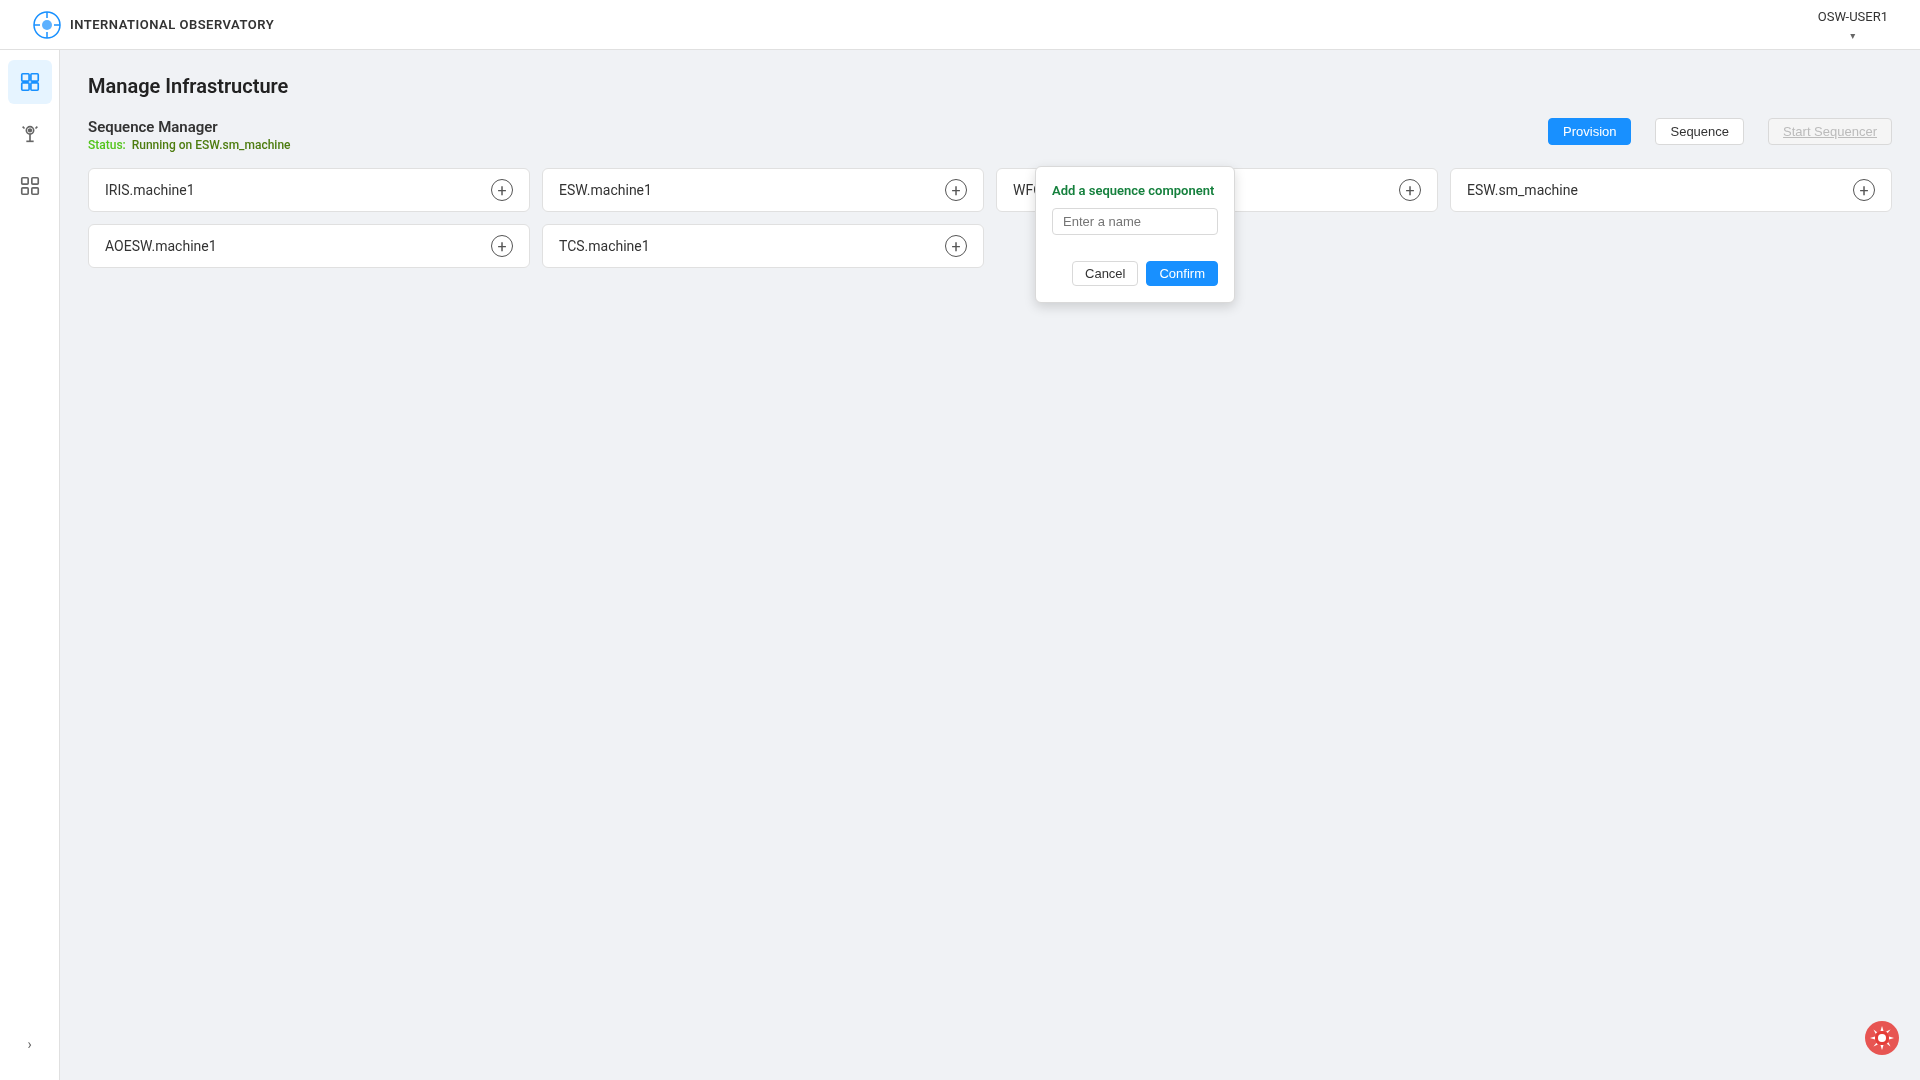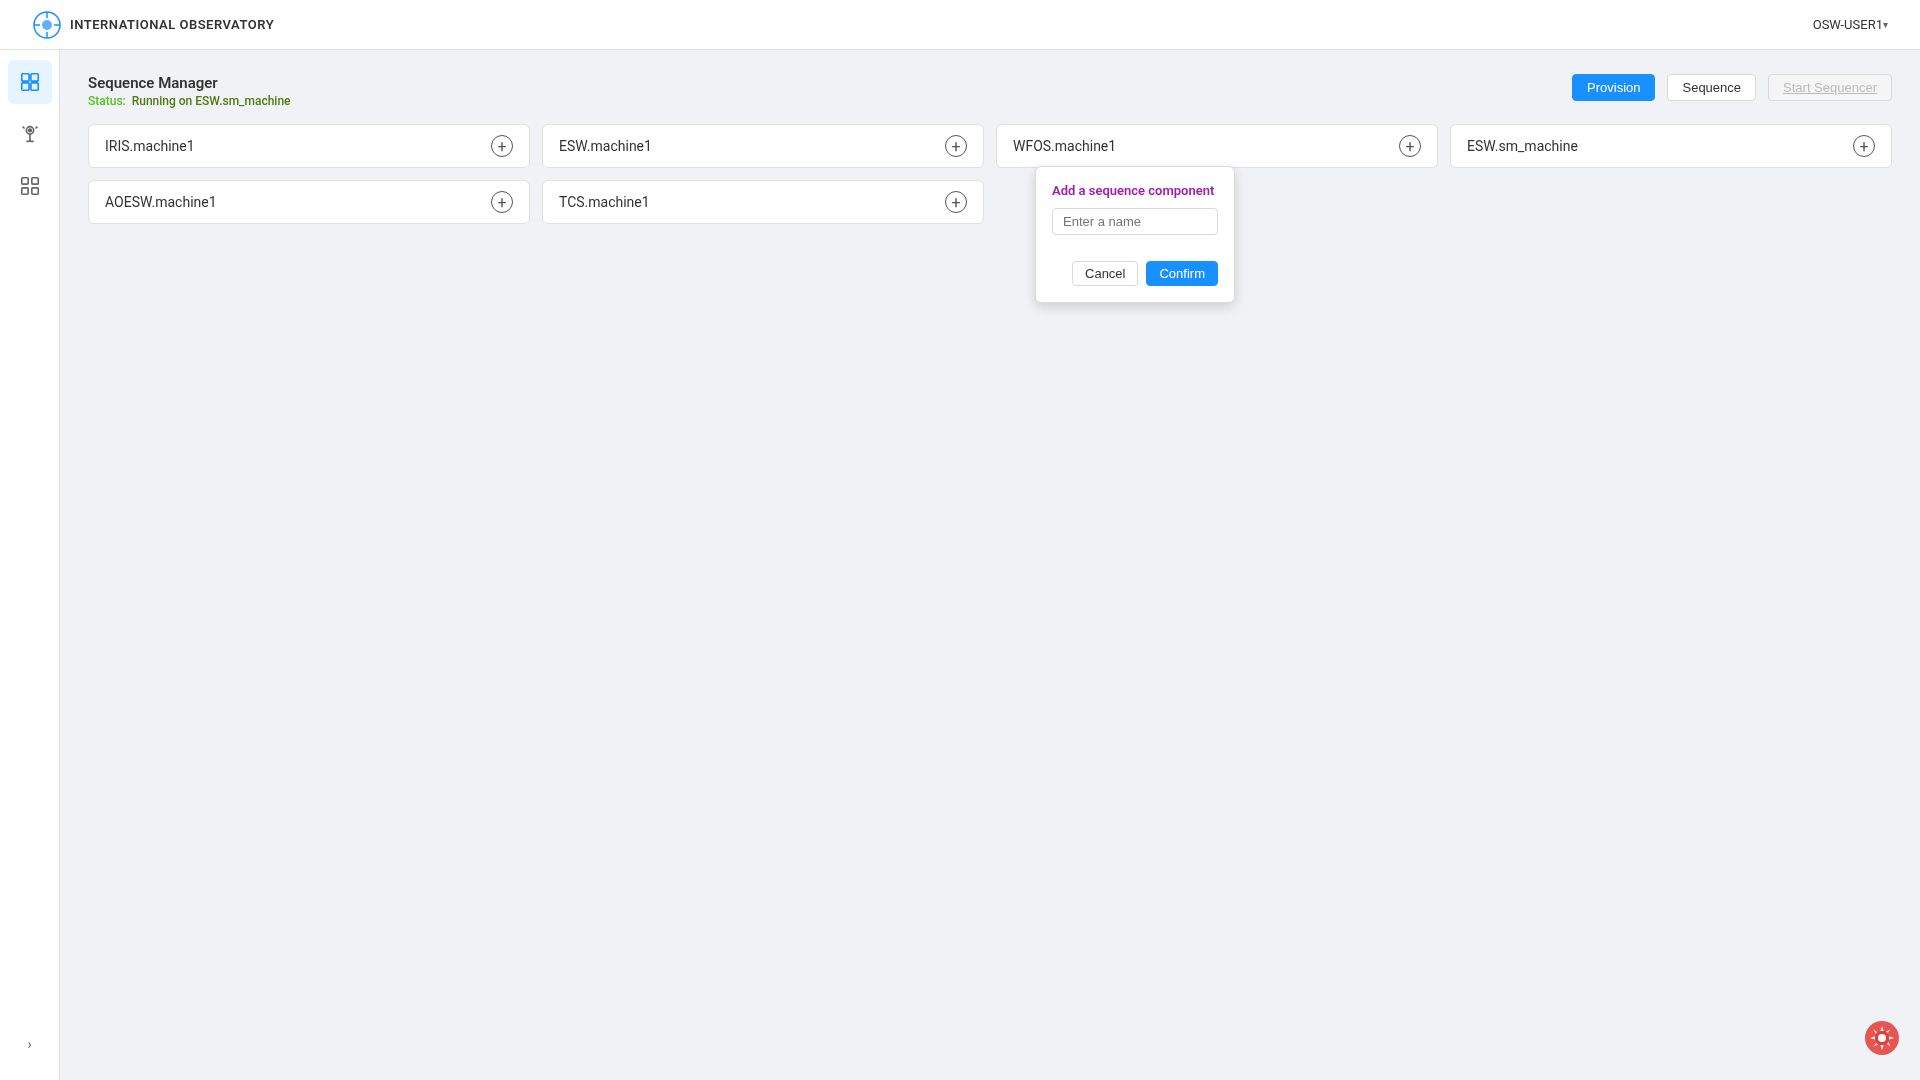--- a/index.html
+++ b/index.html
@@ -36,23 +36,25 @@
     }
     .header-title {
       font-size: 13px;
       font-weight: 600;
       color: #333;
       letter-spacing: 0.5px;
     }
     .header-right {
       display: flex;
       align-items: center;
-      font-size: 13px;
-      color: #333;
-      cursor: pointer;
+      gap: 6px;
+      font-size: 13px;
+      color: #333;
+      cursor: pointer;
+      flex-direction: column;
     }
     .chevron-down {
       font-size: 10px;
       color: #666;
     }
 
     
     .main-layout {
       display: flex;
       flex: 1;
@@ -133,21 +135,21 @@
       font-size: 12px;
       color: #888;
       margin-top: 2px;
     }
     .section-status span {
       color: #52c41a;
       font-weight: 500;
     }
     .toolbar-buttons {
       display: flex;
-      gap: 12px;
+      gap: 24px;
       align-items: center;
     }
     .btn {
       padding: 5px 14px;
       font-size: 13px;
       border-radius: 4px;
       border: 1px solid #d9d9d9;
       background: #fff;
       color: #333;
       cursor: pointer;
@@ -216,21 +218,21 @@
       border: 1px solid #d9d9d9;
       border-radius: 6px;
       box-shadow: 0 4px 12px rgba(0,0,0,0.15);
       padding: 16px;
       width: 200px;
       z-index: 100;
     }
     .popover-title {
       font-size: 13px;
       font-weight: 600;
-      color: #a21caf;
+      color: #15803d;
       margin-bottom: 10px;
     }
     .popover-input {
       width: 100%;
       border: 1px solid #d9d9d9;
       border-radius: 4px;
       padding: 5px 10px;
       font-size: 13px;
       color: #999;
       outline: none;
@@ -311,20 +313,21 @@
         <rect x="14" y="14" width="7" height="7" rx="1"></rect>
       </svg>
     </div>
     <div class="sidebar-expand">
       <span>›</span>
     </div>
   </div>
 
   <div class="content">
 
+    <div class="page-title">Manage Infrastructure</div>
 
     <div class="section-header">
       <div>
         <div class="section-title">Sequence Manager</div>
         <div class="section-status">
           <span>Status:</span>
           &nbsp;<span style="color:#4d7c0f; font-weight:500;">Running on ESW.sm_machine</span>
         </div>
       </div>
       <div class="toolbar-buttons">

